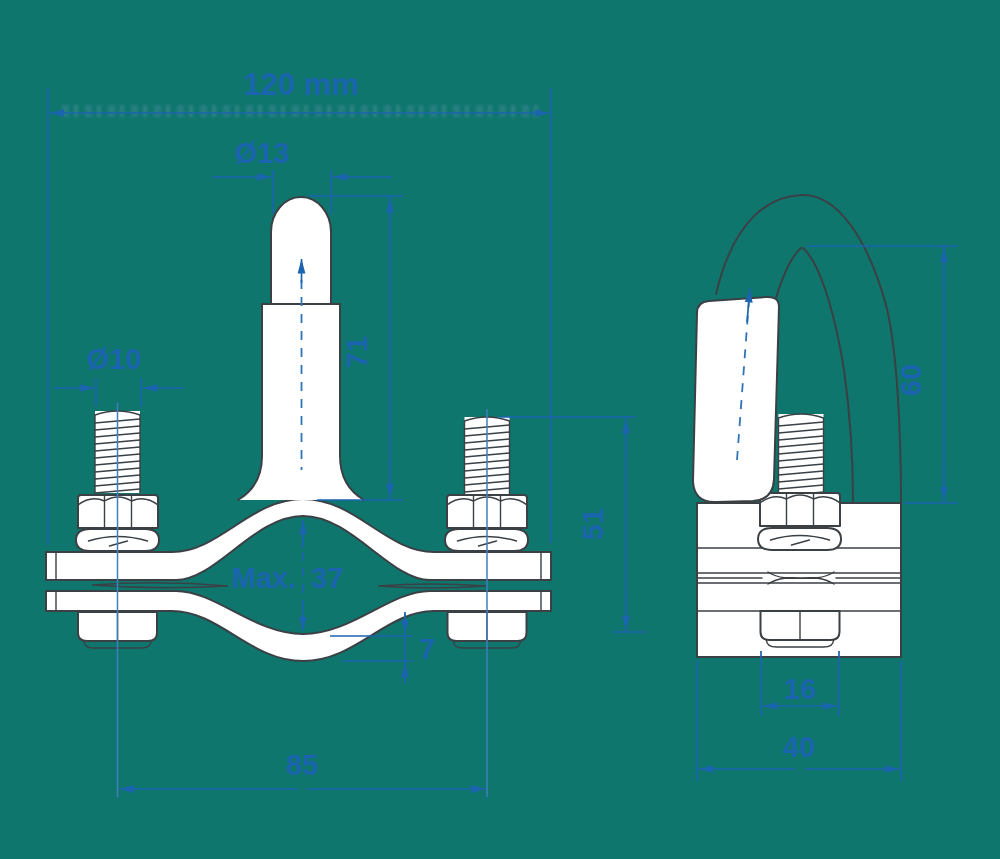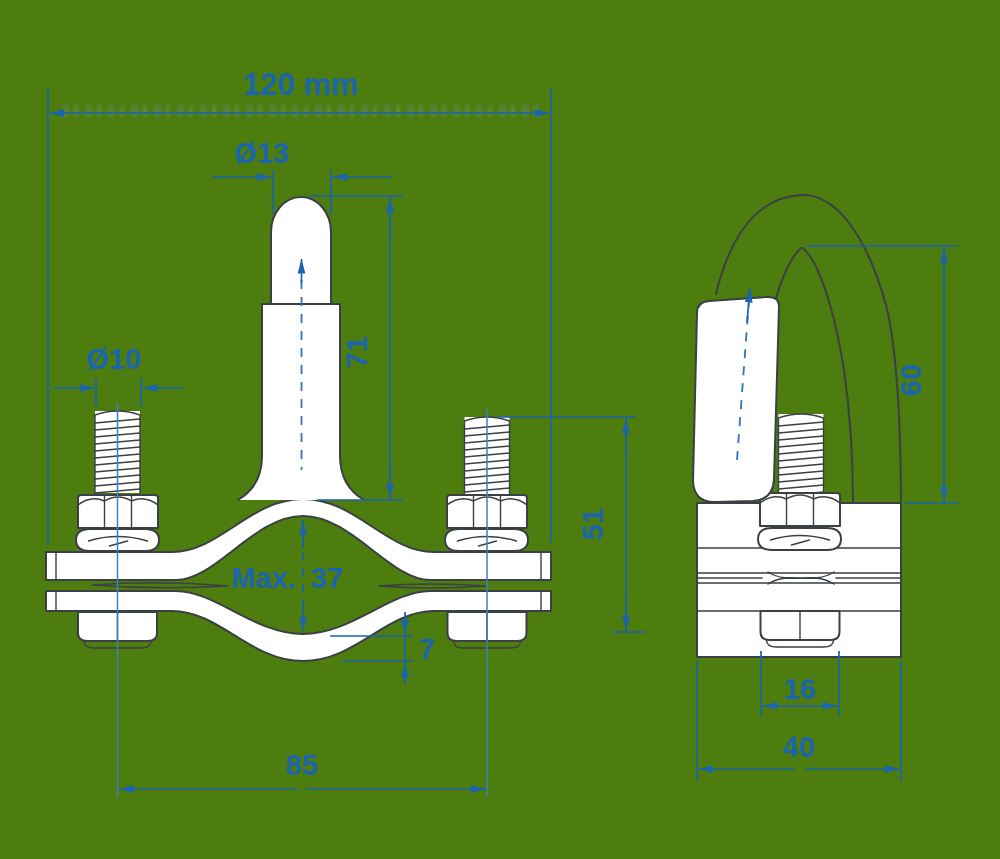--- a/index.html
+++ b/index.html
@@ -1,16 +1,16 @@
 <!DOCTYPE html>
 <html><head>
 <meta charset="utf-8">
 <style>
   html,body{margin:0;padding:0;background:#ffffff;}
-  .stage{position:relative;width:1000px;height:859px;background:#4d7c0f;overflow:hidden;
+  .stage{position:relative;width:1000px;height:859px;background:#0f766e;overflow:hidden;
          font-family:"Liberation Sans", sans-serif;}
   svg{position:absolute;left:0;top:0;}
   
   .part{stroke:#3b4045;stroke-width:2;fill:none;stroke-linecap:round;stroke-linejoin:round;}
   .part-fill{stroke:#3b4045;stroke-width:2;fill:#ffffff;stroke-linejoin:round;}
   .part-thin{stroke:#3b4045;stroke-width:1.4;fill:none;stroke-linecap:round;}
   .white{fill:#ffffff;stroke:none;}
   
   .dim{stroke:#1b64af;stroke-width:1.7;fill:none;stroke-linecap:butt;}
   .cline{stroke:#3f7fc0;stroke-width:1.5;fill:none;}

